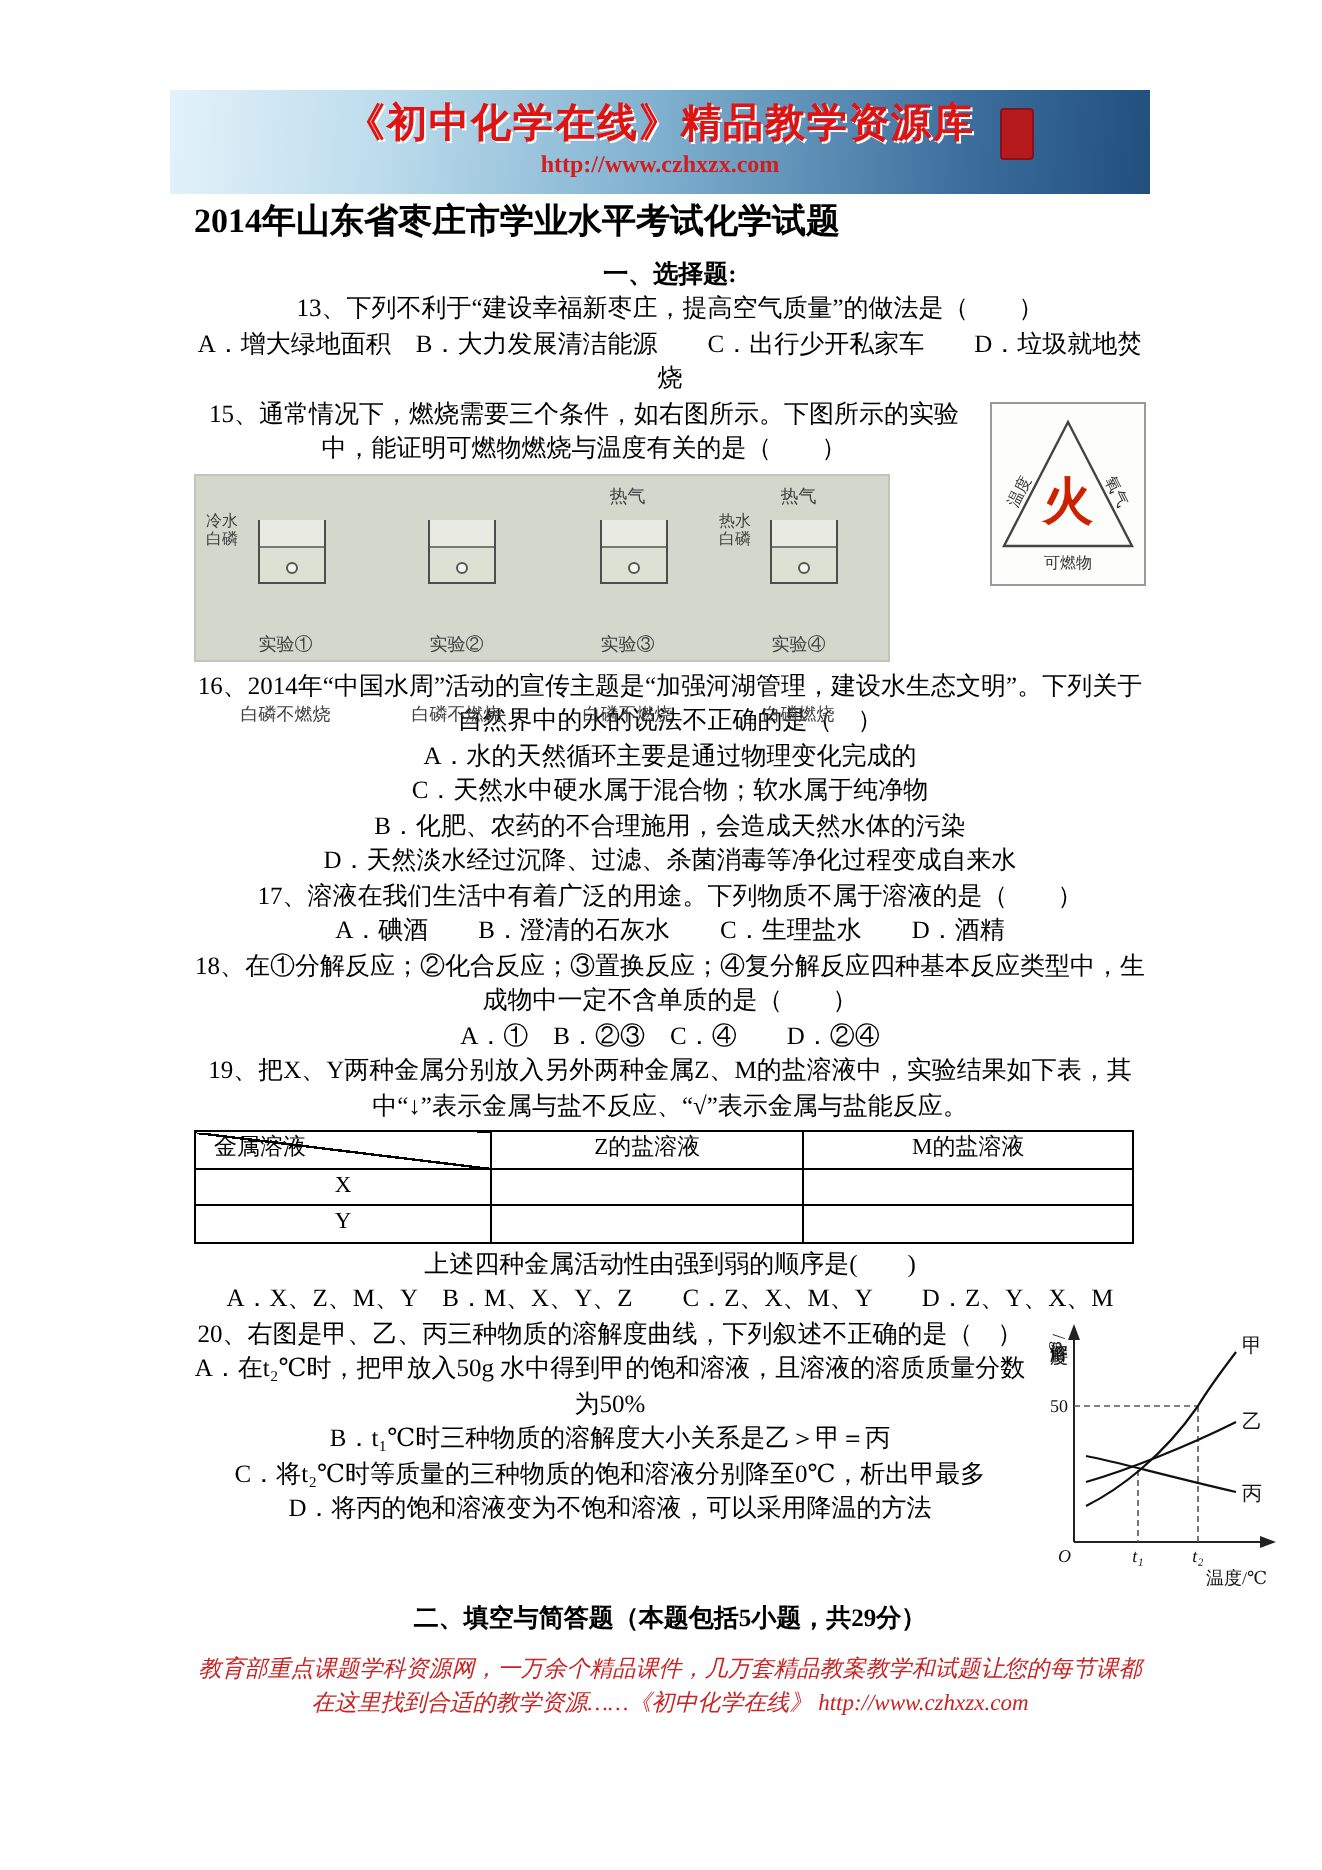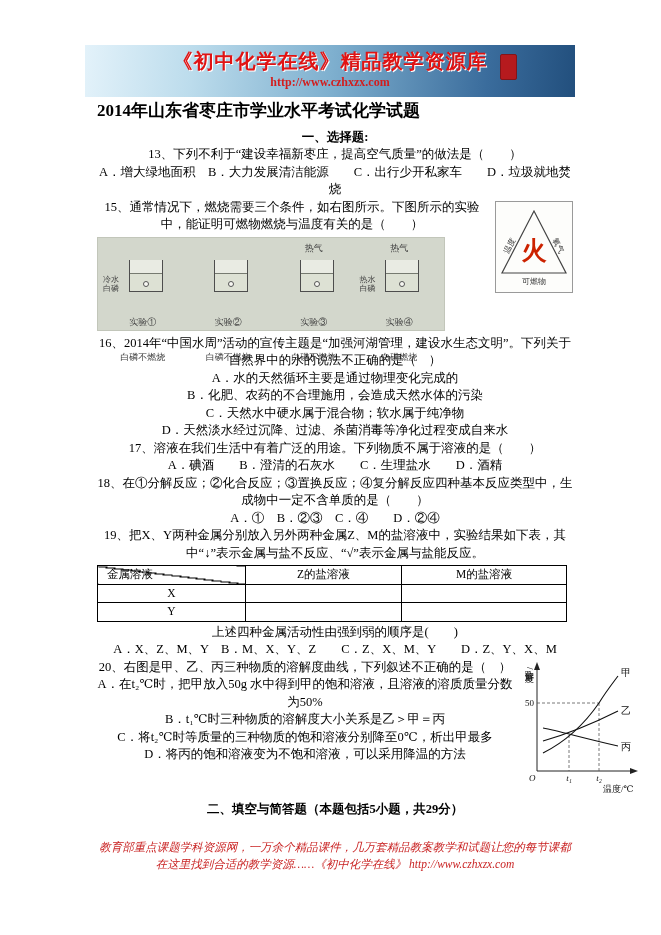--- a/index.html
+++ b/index.html
@@ -42,21 +42,21 @@
   
   .fig-exps {
     width:348px; height:94px; background:#d3d7cc;
     display:flex; margin:3px 0 4px 0; padding:5px 2px 2px 2px;
     border:1px solid #c2c6ba;
   }
   .exp { flex:1; position:relative; text-align:center; color:#404040; }
   .exp-top { height:12px; font-size:9px; line-height:11px; }
   .beaker-row { height:38px; position:relative; }
   .exp-side {
-    position:absolute; left:3px; top:20px; font-size:8px; line-height:9.5px;
+    position:absolute; left:3px; top:1px; font-size:8px; line-height:9.5px;
     text-align:left;
   }
   .beaker {
     position:absolute; left:50%; bottom:1px; width:34px; height:32px;
     margin-left:-14px;
     border:1px solid #4d4d4d; border-top:none; background:#e9ebe3;
   }
   .beaker .water {
     position:absolute; left:0; right:0; bottom:0; height:58%;
     background:#dde1d4; border-top:1px solid #767a70;
@@ -89,21 +89,21 @@
     position:absolute; left:1px; top:5px; writing-mode:vertical-rl;
     font-size:9px; letter-spacing:1px; color:#111;
   }
   .fig-chart svg text { fill:#111; font-family:"Liberation Serif","DejaVu Serif",serif; }
   .dash { stroke:#555; stroke-width:0.8; stroke-dasharray:3,2; }
   .curve { fill:none; stroke:#101010; stroke-width:1.1; }
 
   .section2 { clear:both; font-weight:bold; margin-top:3px; }
 
   .footer {
-    margin-top:21px; color:#c92323; font-style:italic;
+    margin-top:9px; color:#c92323; font-style:italic;
     font-size:11.5px; line-height:16.5px;
   }
   .footer .url { text-decoration:none; color:#c92323; }
 </style>
 </head>
 <body>
 
 <div class="page">
 
   <div class="banner">
@@ -193,22 +193,22 @@
           <div class="exp-cap">实验④</div>
           <div class="exp-cap">白磷燃烧</div>
         </div>
 
       </div>
     </div>
 
     <div class="question">
       <p>16、2014年“中国水周”活动的宣传主题是“加强河湖管理，建设水生态文明”。下列关于自然界中的水的说法不正确的是（　）</p>
       <p>A．水的天然循环主要是通过物理变化完成的</p>
+      <p>C．天然水中硬水属于混合物；软水属于纯净物</p>
       <p>B．化肥、农药的不合理施用，会造成天然水体的污染</p>
-      <p>C．天然水中硬水属于混合物；软水属于纯净物</p>
       <p>D．天然淡水经过沉降、过滤、杀菌消毒等净化过程变成自来水</p>
     </div>
 
     <div class="question">
       <p>17、溶液在我们生活中有着广泛的用途。下列物质不属于溶液的是（　　）</p>
       <p>A．碘酒　　B．澄清的石灰水　　C．生理盐水　　D．酒精</p>
     </div>
 
     <div class="question">
       <p>18、在①分解反应；②化合反应；③置换反应；④复分解反应四种基本反应类型中，生成物中一定不含单质的是（　　）</p>

